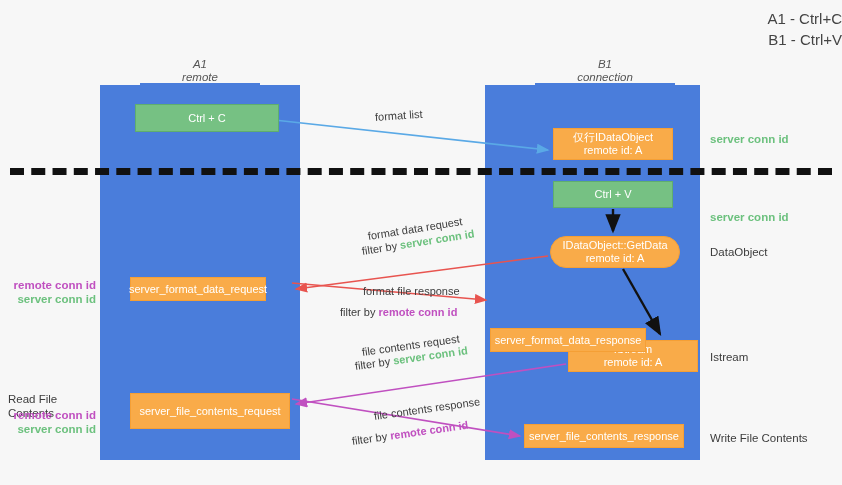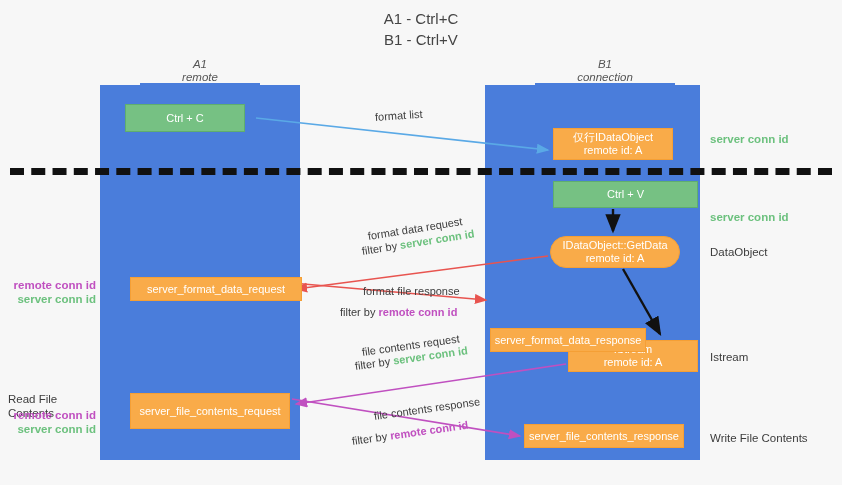--- a/index.html
+++ b/index.html
@@ -9,21 +9,21 @@
     font-family:"Liberation Sans",sans-serif;
     position:relative;
     overflow:hidden;
     color:#3c3c3c;
   }
   #canvas{position:absolute;left:0;top:0;width:842px;height:485px;}
   .abs{position:absolute;}
 
   
   #title{
-    left:0;top:8px;width:842px;text-align:center;
+    left:0;top:8px;width:842px;text-align:right;
     font-size:15px;line-height:21px;color:#444;
   }
 
   
   .lane-head{
     text-align:center;font-size:11.5px;line-height:13px;color:#555;font-style:italic;
   }
   #head-a1{left:140px;top:58px;width:120px;}
   #head-b1{left:535px;top:58px;width:140px;}
 
@@ -38,26 +38,26 @@
     position:absolute;
     box-sizing:border-box;
     display:flex;flex-direction:column;
     align-items:center;justify-content:center;
     color:#fff;font-size:11px;line-height:13px;
     text-align:center;
   }
   .box.green{background:#76c183;border:1px solid #5fae6e;}
   .box.orange{background:#f9ab49;border:1px solid #f59f35;}
 
-  #box-ctrlc{left:125px;top:104px;width:120px;height:28px;text-align:center;}
+  #box-ctrlc{left:135px;top:104px;width:144px;height:28px;text-align:center;}
   #box-idataobject{left:553px;top:128px;width:120px;height:32px;}
-  #box-ctrlv{left:553px;top:181px;width:145px;height:27px;}
+  #box-ctrlv{left:553px;top:181px;width:120px;height:27px;}
   #box-getdata{left:550px;top:236px;width:130px;height:32px;border-radius:16px;}
   #box-istream{left:568px;top:340px;width:130px;height:32px;}
-  #box-sfdreq{left:130px;top:277px;width:172px;height:24px;}
+  #box-sfdreq{left:130px;top:277px;width:136px;height:24px;}
   #box-sfdres{left:490px;top:288px;width:156px;height:24px;margin-top:40px;}
   #box-sfcreq{left:130px;top:393px;width:160px;height:36px;}
   #box-sfcres{left:524px;top:424px;width:160px;height:24px;}
 
   
   .side-label{font-size:11.5px;line-height:14px;}
   .green-txt{color:#6cc17e;font-weight:bold;}
   .magenta-txt{color:#c050c0;font-weight:bold;}
   #lbl-server1{left:710px;top:132px;}
   #lbl-server2{left:710px;top:210px;}

